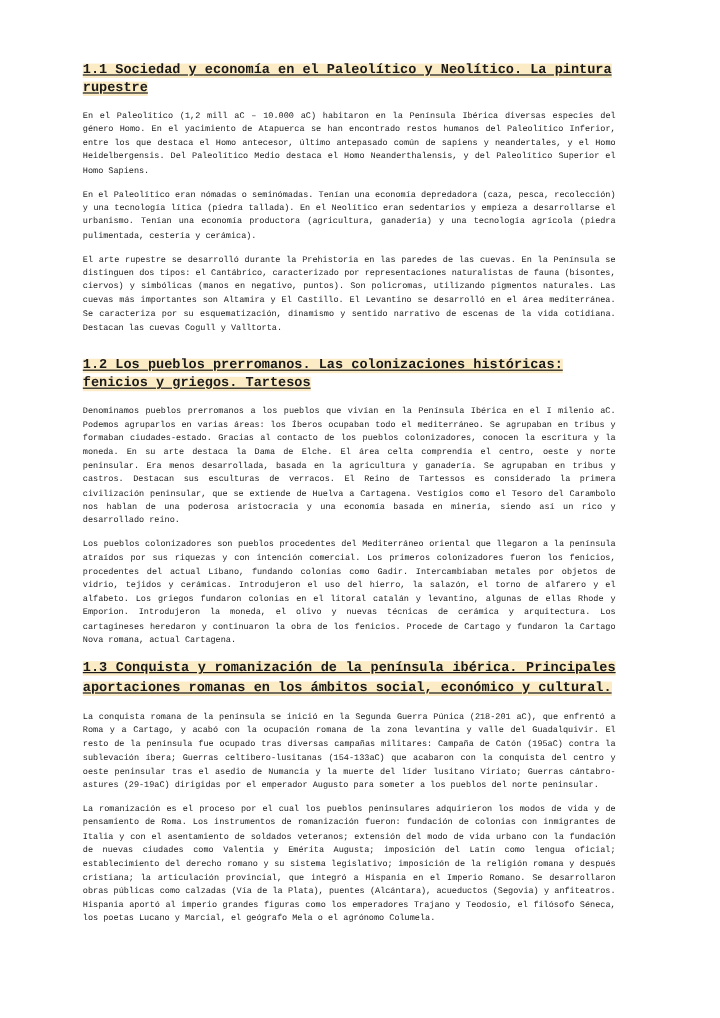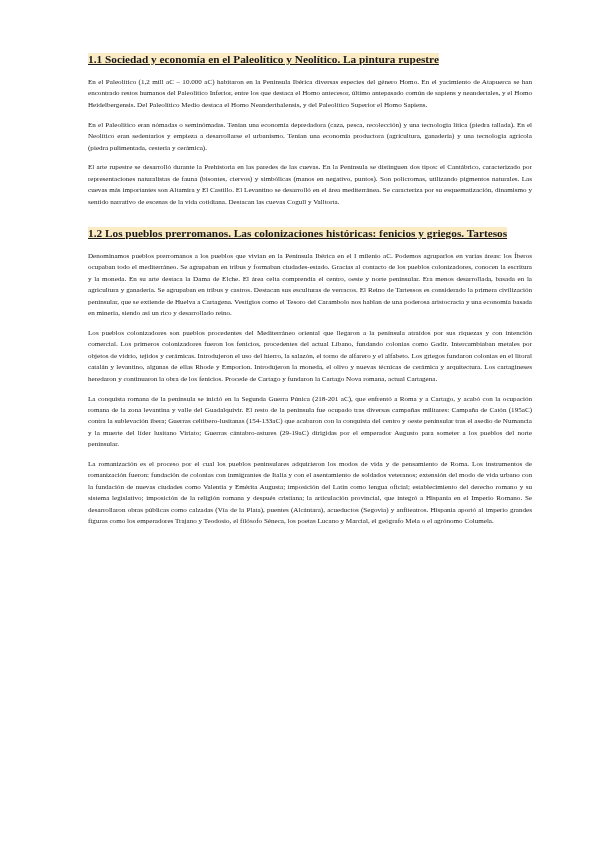--- a/index.html
+++ b/index.html
@@ -1,17 +1,17 @@
 <!DOCTYPE html>
 <html><head>
 <meta charset="utf-8">
 <style>
   html, body { margin: 0; padding: 0; background: #ffffff; }
   body { width: 600px; height: 848px; overflow: hidden; position: relative; }
-  .page { position: absolute; left: 88px; top: 52px; width: 444px; font-family: Liberation Serif, serif; color: #1a1a1a; }
+  .page { position: absolute; left: 69px; top: 52px; width: 444px; font-family: Liberation Mono, monospace; color: #1a1a1a; }
   .heading { font-size: 11.3px; line-height: 15px; color: #1a1a1a; margin: 0 0 8px 0; }
   .heading span { background: #fcecc6; text-decoration: underline; text-underline-offset: 1px; }
   .heading.h3 { text-align: justify; text-align-last: left; line-height: 17px; }
   p { font-size: 7.1px; line-height: 11.4px; margin: 0 0 8.5px 0; text-align: justify; }
   .h1 { margin-bottom: 10px; }
   .h2 { margin-top: 18px; margin-bottom: 10px; }
   .h3 { margin-top: 2px; margin-bottom: 10px; }
 </style>
 </head>
 <body>
@@ -25,17 +25,18 @@
     <p>El arte rupestre se desarrolló durante la Prehistoria en las paredes de las cuevas. En la Península se distinguen dos tipos: el Cantábrico, caracterizado por representaciones naturalistas de fauna (bisontes, ciervos) y simbólicas (manos en negativo, puntos). Son policromas, utilizando pigmentos naturales. Las cuevas más importantes son Altamira y El Castillo. El Levantino se desarrolló en el área mediterránea. Se caracteriza por su esquematización, dinamismo y sentido narrativo de escenas de la vida cotidiana. Destacan las cuevas Cogull y Valltorta.</p>
   </section>
 
   <section>
     <h2 class="heading h2"><span>1.2 Los pueblos prerromanos. Las colonizaciones históricas: fenicios y griegos. Tartesos</span></h2>
     <p>Denominamos pueblos prerromanos a los pueblos que vivían en la Península Ibérica en el I milenio aC. Podemos agruparlos en varias áreas: los Íberos ocupaban todo el mediterráneo. Se agrupaban en tribus y formaban ciudades-estado. Gracias al contacto de los pueblos colonizadores, conocen la escritura y la moneda. En su arte destaca la Dama de Elche. El área celta comprendía el centro, oeste y norte peninsular. Era menos desarrollada, basada en la agricultura y ganadería. Se agrupaban en tribus y castros. Destacan sus esculturas de verracos. El Reino de Tartessos es considerado la primera civilización peninsular, que se extiende de Huelva a Cartagena. Vestigios como el Tesoro del Carambolo nos hablan de una poderosa aristocracia y una economía basada en minería, siendo así un rico y desarrollado reino.</p>
     <p>Los pueblos colonizadores son pueblos procedentes del Mediterráneo oriental que llegaron a la península atraídos por sus riquezas y con intención comercial. Los primeros colonizadores fueron los fenicios, procedentes del actual Líbano, fundando colonias como Gadir. Intercambiaban metales por objetos de vidrio, tejidos y cerámicas. Introdujeron el uso del hierro, la salazón, el torno de alfarero y el alfabeto. Los griegos fundaron colonias en el litoral catalán y levantino, algunas de ellas Rhode y Emporion. Introdujeron la moneda, el olivo y nuevas técnicas de cerámica y arquitectura. Los cartagineses heredaron y continuaron la obra de los fenicios. Procede de Cartago y fundaron la Cartago Nova romana, actual Cartagena.</p>
   </section>
 
   <section>
+    <h2 class="heading h3"><span>1.3 Conquista y romanización de la península ibérica. Principales aportaciones romanas en los ámbitos social, económico y cultural.</span></h2>
     <p>La conquista romana de la península se inició en la Segunda Guerra Púnica (218-201 aC), que enfrentó a Roma y a Cartago, y acabó con la ocupación romana de la zona levantina y valle del Guadalquivir. El resto de la península fue ocupado tras diversas campañas militares: Campaña de Catón (195aC) contra la sublevación íbera; Guerras celtibero-lusitanas (154-133aC) que acabaron con la conquista del centro y oeste peninsular tras el asedio de Numancia y la muerte del líder lusitano Viriato; Guerras cántabro-astures (29-19aC) dirigidas por el emperador Augusto para someter a los pueblos del norte peninsular.</p>
     <p>La romanización es el proceso por el cual los pueblos peninsulares adquirieron los modos de vida y de pensamiento de Roma. Los instrumentos de romanización fueron: fundación de colonias con inmigrantes de Italia y con el asentamiento de soldados veteranos; extensión del modo de vida urbano con la fundación de nuevas ciudades como Valentia y Emérita Augusta; imposición del Latín como lengua oficial; establecimiento del derecho romano y su sistema legislativo; imposición de la religión romana y después cristiana; la articulación provincial, que integró a Hispania en el Imperio Romano. Se desarrollaron obras públicas como calzadas (Vía de la Plata), puentes (Alcántara), acueductos (Segovia) y anfiteatros. Hispania aportó al imperio grandes figuras como los emperadores Trajano y Teodosio, el filósofo Séneca, los poetas Lucano y Marcial, el geógrafo Mela o el agrónomo Columela.</p>
   </section>
 
 </div>
 
 </body></html>

